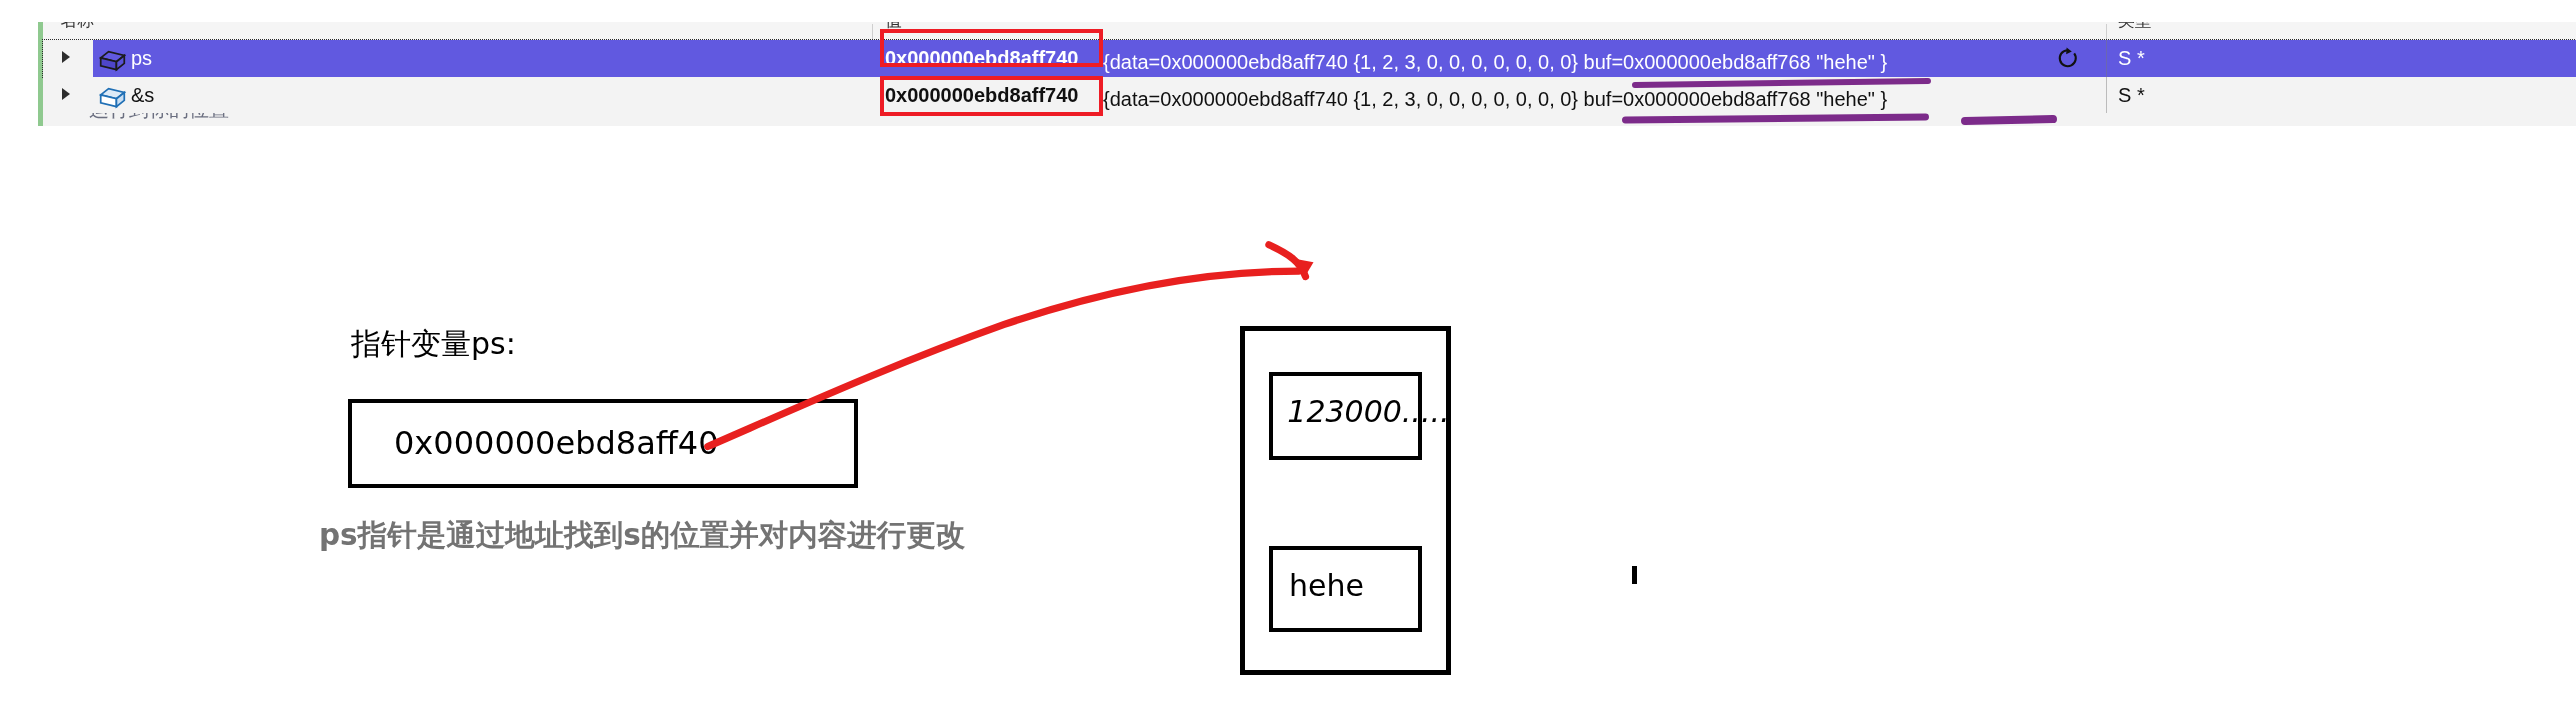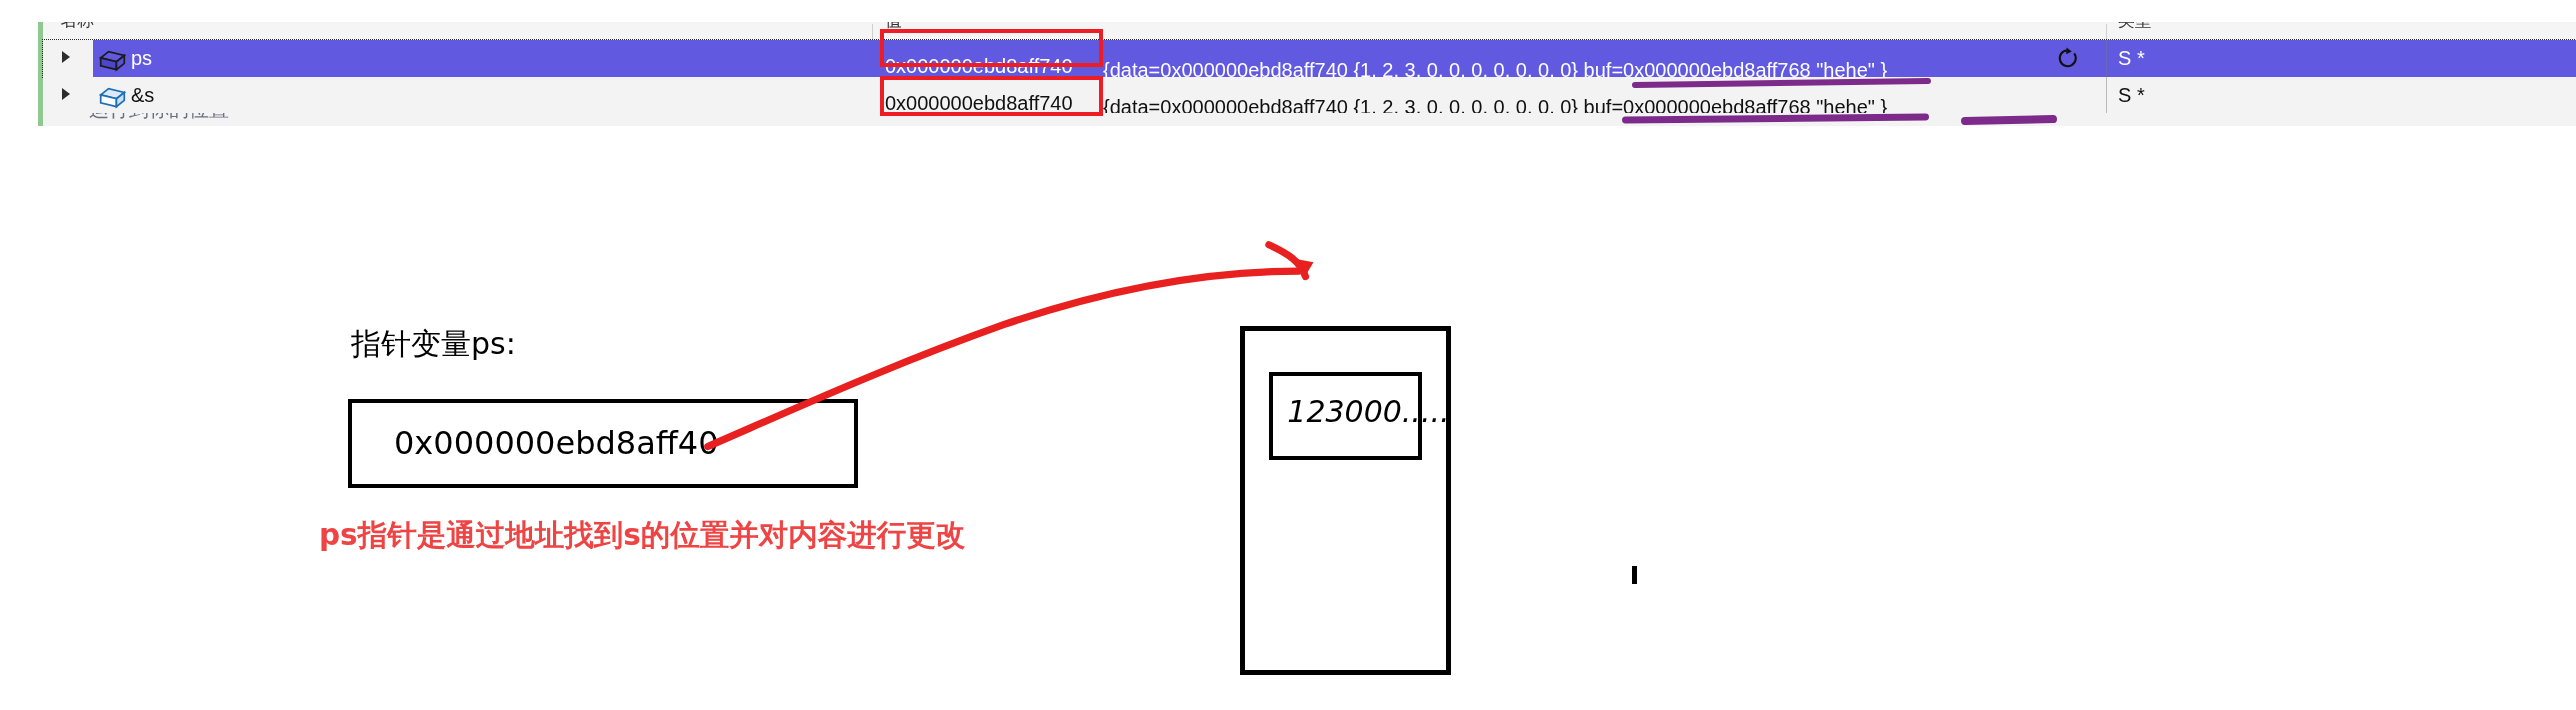--- a/index.html
+++ b/index.html
@@ -132,26 +132,27 @@
 
   .row-name {
     position: absolute;
     left: 88px;
     top: 0px;
   }
 
   .row-addr {
     position: absolute;
     left: 842px;
-    top: 8px;
+    top: 0px;
+    font-weight: bold;
   }
   .row-struct {
     position: absolute;
     left: 1060px;
-    top: 12px;
+    top: 4px;
   }
   .row-type {
     position: absolute;
     left: 2075px;
     top: 0px;
   }
   .refresh-icon {
     position: absolute;
     left: 2012px;
     top: 6.4px;
@@ -259,21 +260,21 @@
     color: #000000;
     white-space: nowrap;
     font-family: "DejaVu Sans", "Liberation Sans", sans-serif;
   }
 
   #ps-note {
     position: absolute;
     left: 319px;
     top: 351px;
     font-size: 29.5px;
-    color: #ef4444;
+    color: #737373;
     white-space: nowrap;
     font-weight: bold;
     font-family: "DejaVu Sans", "Liberation Sans", sans-serif;
   }
 
   #s-label {
     position: absolute;
     left: 1236px;
     top: 248px;
     font-size: 32px;
@@ -429,20 +430,23 @@
 
   <div id="ps-note">ps指针是通过地址找到s的位置并对内容进行更改</div>
 
 
   <div id="s-outer-box"></div>
 
   <div id="s-inner-data">
     <div class="celltext">123000.....</div>
   </div>
 
+  <div id="s-inner-buf">
+    <div class="celltext">hehe</div>
+  </div>
 
   <div id="stray-mark"></div>
 
   <svg id="arrow-layer" viewBox="0 0 3232 701" preserveAspectRatio="none">
     <path d="M 888 353 C 1010 300, 1120 250, 1260 200 C 1400 152, 1520 133, 1630 133" fill="none" stroke="#e8201f" stroke-width="9" stroke-linecap="round"></path>
     <path d="M 1592 100 C 1618 112, 1632 122, 1638 140" fill="none" stroke="#e8201f" stroke-width="9" stroke-linecap="round"></path>
     <path d="M 1636 142 L 1626 118 L 1648 122 Z" fill="#e8201f"></path>
   </svg>
 </div>
 

